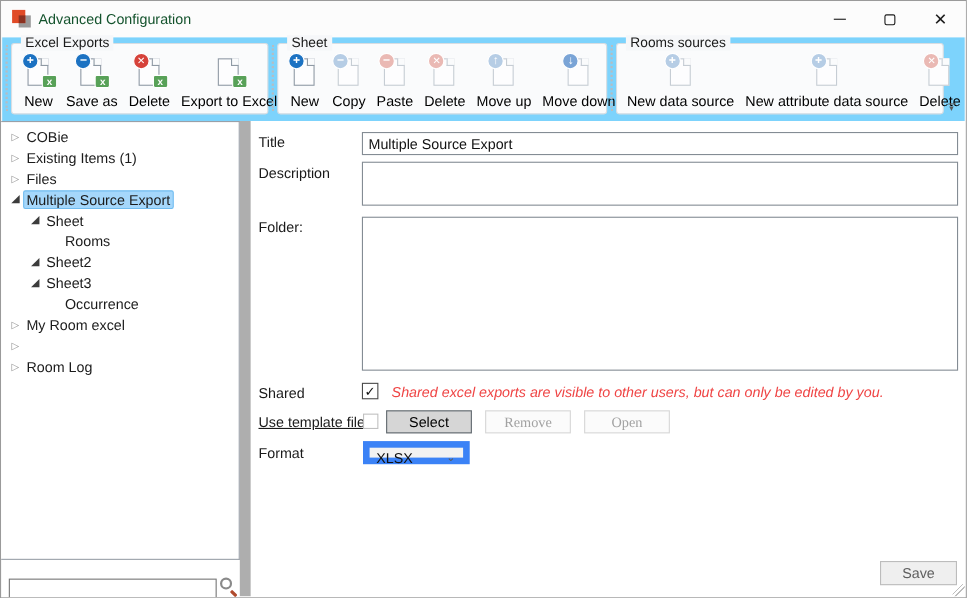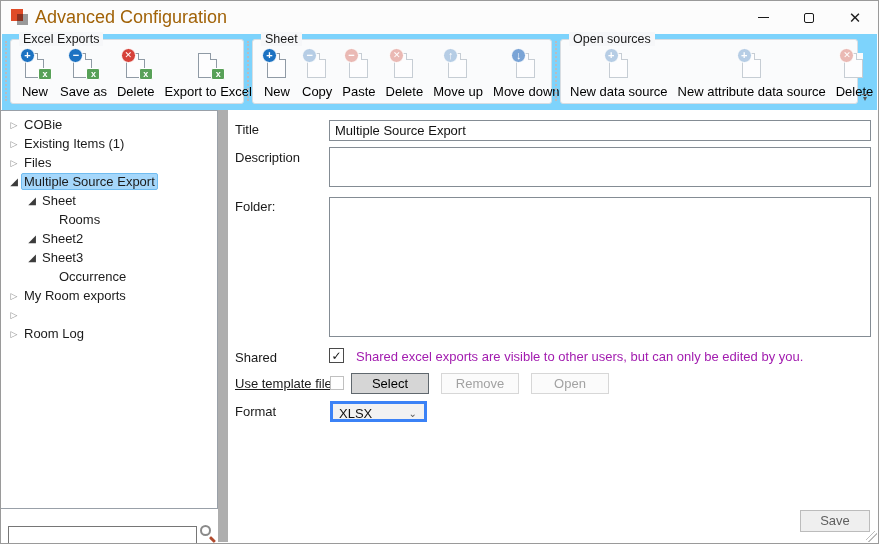--- a/index.html
+++ b/index.html
@@ -8,21 +8,21 @@
 
   .window { position:relative; width:879px; height:544px; background:#fff;
             border:1px solid #9a9a9a; overflow:hidden; }
 
   
   .titlebar { position:absolute; left:0; top:0; right:0; height:33px; background:#fcfcfc; }
   .app-icon { position:absolute; left:10px; top:8px; width:17px; height:17px; }
   .app-icon .sq-gray { position:absolute; right:0; bottom:1px; width:11px; height:11px; background:#9a9a9a; }
   .app-icon .sq-red  { position:absolute; left:0; top:0; width:12px; height:12px; background:#e04b27; }
   .app-icon .sq-dark { position:absolute; left:6px; top:5px; width:6px; height:7px; background:#8c3120; }
-  .win-title { position:absolute; left:34px; top:0; line-height:33px; font-size:18px; color:#a16207; }
+  .win-title { position:absolute; left:34px; top:0; line-height:33px; font-size:13px; color:#14532d; }
   .win-btns { position:absolute; right:0; top:0; height:33px; display:flex; }
   .win-btn { width:46px; height:33px; display:flex; align-items:center; justify-content:center;
              color:#1a1a1a; font-size:13px; }
   .win-btn.min span { display:block; width:11px; border-top:1px solid #1a1a1a; }
   .win-btn.max span { display:block; width:10px; height:10px; border:1px solid #1a1a1a; border-radius:2px; }
   .win-btn.close { font-size:15px; font-weight:300; }
 
   
   .toolbar { position:absolute; left:1px; right:1px; top:33px; height:76px; background:#7dd3fc; }
   .tb-group { position:absolute; top:5px; height:65px; border:1px solid #d8dde2; border-radius:3px;
@@ -86,26 +86,26 @@
 
   
   .form-panel { position:absolute; left:227px; top:109px; right:1px; bottom:1px; background:#fff; }
   .flabel { position:absolute; color:#1a1a1a;text-align:center; }
   .tb-input { position:absolute; border:1px solid #848c94; background:#fff; padding:1px 5px;
               font-size:13px; font-family:"Liberation Sans",sans-serif; color:#111; }
   textarea.tb-input { resize:none; }
   .cb { position:absolute; width:15px; height:15px; border:1px solid #4a4a4a; background:#fff;
         text-align:center; line-height:14px; font-size:12px; color:#111; }
   .cb.disabled { border-color:#c0c0c0; }
-  .note { position:absolute; color:#a21caf; }
+  .note { position:absolute; font-style:italic; color:#ef4444; }
   .btn { position:absolute; height:21px; text-align:center; font-size:13px;
          font-family:"Liberation Sans",sans-serif; line-height:19px; }
   .btn.primary { background:#d6d6d6; border:1px solid #60686e; color:#000; }
-  .btn.disabled { background:#fbfbfb; border:1px solid #d7d7d7; color:#a2a2a2; }
-  .combo { position:absolute; height:21px; background:#f2f2f2; border:3px solid #3b82f6;
+  .btn.disabled { background:#fbfbfb; border:1px solid #d7d7d7; color:#a2a2a2;font-family:Liberation Serif, serif; }
+  .combo { position:absolute; height:21px; background:#f2f2f2; border:6px solid #3b82f6;
            padding:1px 6px; line-height:17px; color:#111; }
   .combo .chev { position:absolute; right:7px; top:1px; font-size:10px; color:#5a5a5a; }
   .save-btn { position:absolute; right:7px; bottom:10px; width:70px; height:22px; background:#efefef;
               border:1px solid #bcbcbc; color:#5f5f5f; text-align:center; line-height:20px; }
 
   .resize-grip { position:absolute; right:1px; bottom:1px; width:11px; height:11px;
     background:
       linear-gradient(135deg, transparent 0 6px, #bdbdbd 6px 7px, transparent 7px 9px, #bdbdbd 9px 10px, transparent 10px);
   }
 </style>
@@ -218,21 +218,21 @@
             <span class="doc"></span>
               <span class="badge b-blue-mid">↓</span>
           </span>
           <span class="tb-label">Move down</span>
         </div>
       </div>
     </div>
 
     <div class="tb-grip" style="left:553px;"></div>
     <div class="tb-group" style="left:558px; width:298px;">
-      <span class="tb-title">Open sources</span>
+      <span class="tb-title">Rooms sources</span>
       <div class="tb-row">
         <div class="tb-btn dim">
           <span class="ticon">
             <span class="doc"></span>
               <span class="badge b-blue-dim">+</span>
           </span>
           <span class="tb-label">New data source</span>
         </div>
         <div class="tb-btn dim">
           <span class="ticon">
@@ -287,21 +287,21 @@
     </div>
     <div class="tree-row lvl1">
       <span class="exp expanded">◢</span>
       <span class="tree-label">Sheet3</span>
     </div>
     <div class="tree-row lvl2">
       <span class="tree-label">Occurrence</span>
     </div>
     <div class="tree-row lvl0">
       <span class="exp collapsed">▷</span>
-      <span class="tree-label">My Room exports</span>
+      <span class="tree-label">My Room excel</span>
     </div>
     <div class="tree-row lvl0">
       <span class="exp collapsed">▷</span>
     </div>
     <div class="tree-row lvl0">
       <span class="exp collapsed">▷</span>
       <span class="tree-label">Room Log</span>
     </div>
   </div>
 

